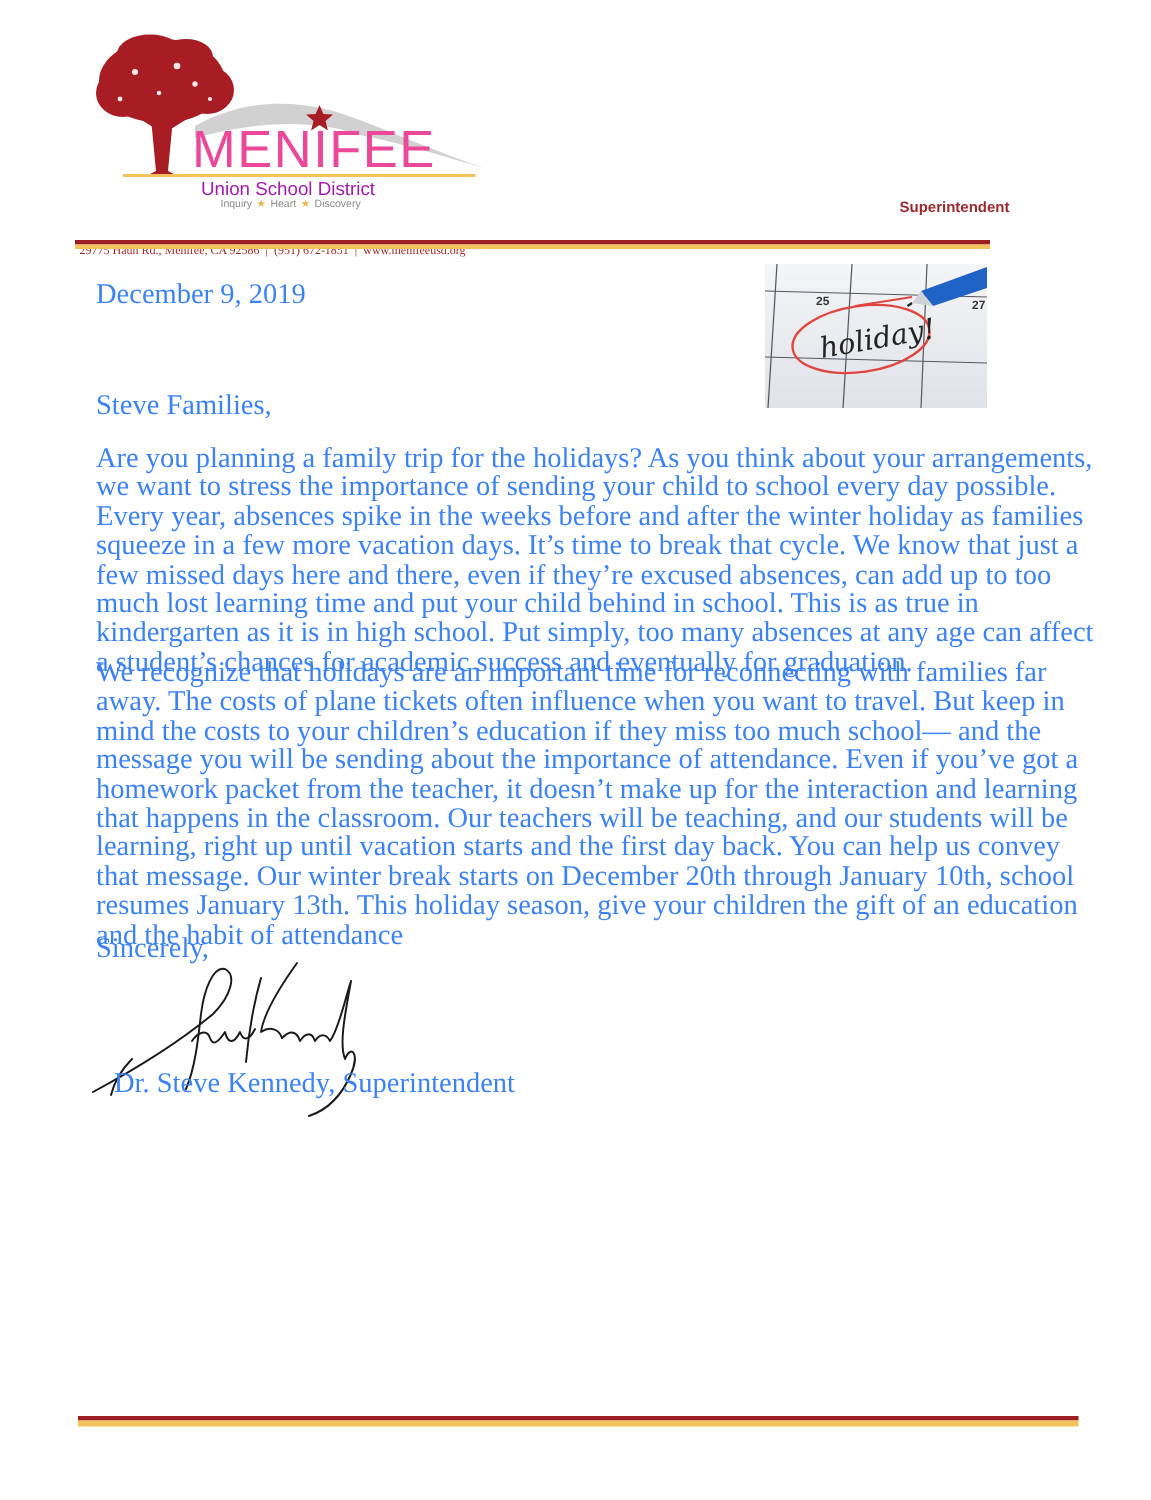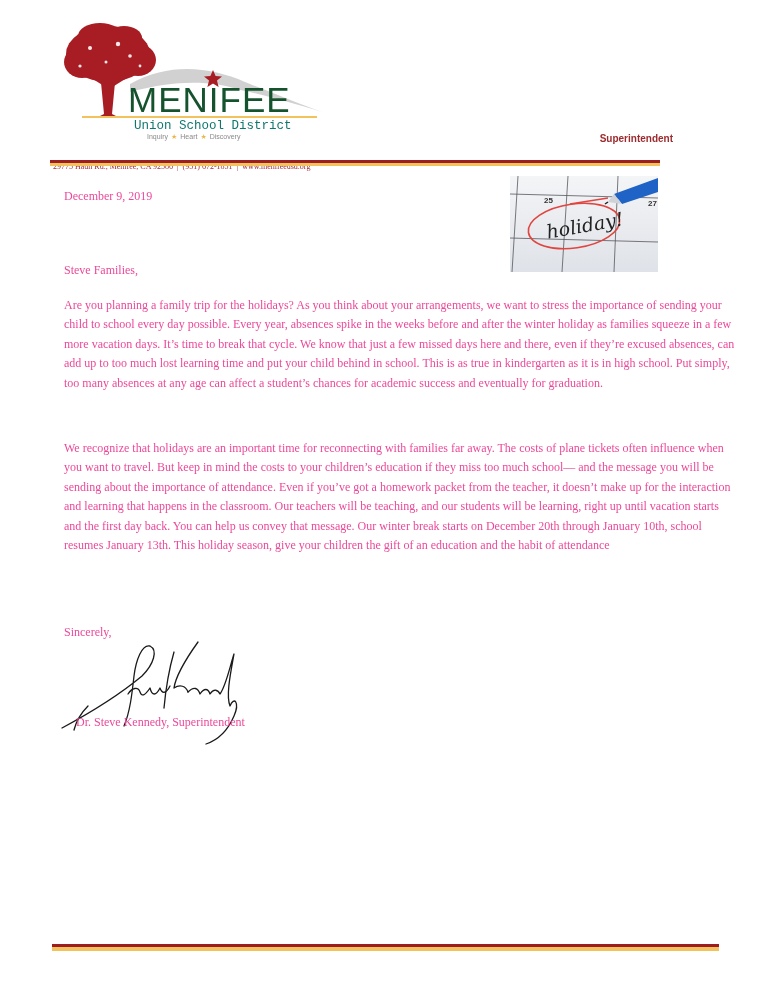--- a/index.html
+++ b/index.html
@@ -1,35 +1,35 @@
 <!DOCTYPE html>
 <html><head>
   <meta charset="utf-8">
   <style>
     html, body { margin: 0; padding: 0; background: #ffffff; }
     body { width: 767px; height: 1000px; position: relative; overflow: hidden; font-family: "Liberation Serif", serif; color: #1a1a1a; }
     .abs { position: absolute; }
 
     
     #logo-svg { left: 60px; top: 22px; width: 270px; height: 110px; }
-    .brand-name { left: 128px; top: 82px; font-family: "Liberation Sans", sans-serif; font-size: 35px; letter-spacing: 1px; color: #14532d; font-weight: normal; line-height: 1; }
-    .brand-sub { left: 134px; top: 120px; font-family: Liberation Mono, monospace; font-size: 12.5px; color: #0f766e; line-height: 1; }
+    .brand-name { left: 128px; top: 82px; font-family: "Liberation Sans", sans-serif; font-size: 35px; letter-spacing: 1px; color: #ec4899; font-weight: normal; line-height: 1; }
+    .brand-sub { left: 134px; top: 120px; font-family: Liberation Sans, sans-serif; font-size: 12.5px; color: #a21caf; line-height: 1; }
     .brand-tagline { left: 147px; top: 133px; font-family: "Liberation Sans", sans-serif; font-size: 7px; color: #8a8a8a; line-height: 1; white-space: nowrap; }
     .brand-tagline .star { color: #e8b94a; margin: 0 3px; }
     .contact-line { left: 53px; top: 163px; font-family: Liberation Serif, serif; font-size: 8px; color: #9c2a2e; white-space: nowrap; line-height: 1; }
     .superintendent-title { right: 94px; top: 134px; font-family: "Liberation Sans", sans-serif; font-size: 10px; font-weight: bold; color: #9c2a2e; text-align: right; line-height: 1; }
     .superintendent-name { right: 108px; top: 148px; font-family: "Liberation Sans", sans-serif; font-size: 10.5px; color: #9c2a2e; text-align: right; line-height: 1; margin-top: 28px; }
     .rule-top-red { left: 50px; top: 160px; width: 610px; height: 3px; background: #9c1e22; }
     .rule-top-gold { left: 50px; top: 163px; width: 610px; height: 3px; background: #f2c35c; }
 
     
     .holiday-img { left: 510px; top: 176px; width: 148px; height: 96px; }
 
     
-    .letter-text { font-family: "Liberation Serif", serif; font-size: 12px; line-height: 19.4px; color: #ec4899; }
+    .letter-text { font-family: "Liberation Serif", serif; font-size: 19px; line-height: 19.4px; color: #3b82f6; }
     .date { left: 64px; top: 187px; }
     .salutation { left: 64px; top: 261px; }
     .para { left: 64px; width: 672px; }
     .para-1 { top: 296px; }
     .para-2 { top: 439px; }
     .closing { left: 64px; top: 623px; }
     .sig-name { left: 64px; top: 713px; margin-left: 12px; }
     #signature-svg { left: 58px; top: 636px; width: 200px; height: 110px; }
 
     

